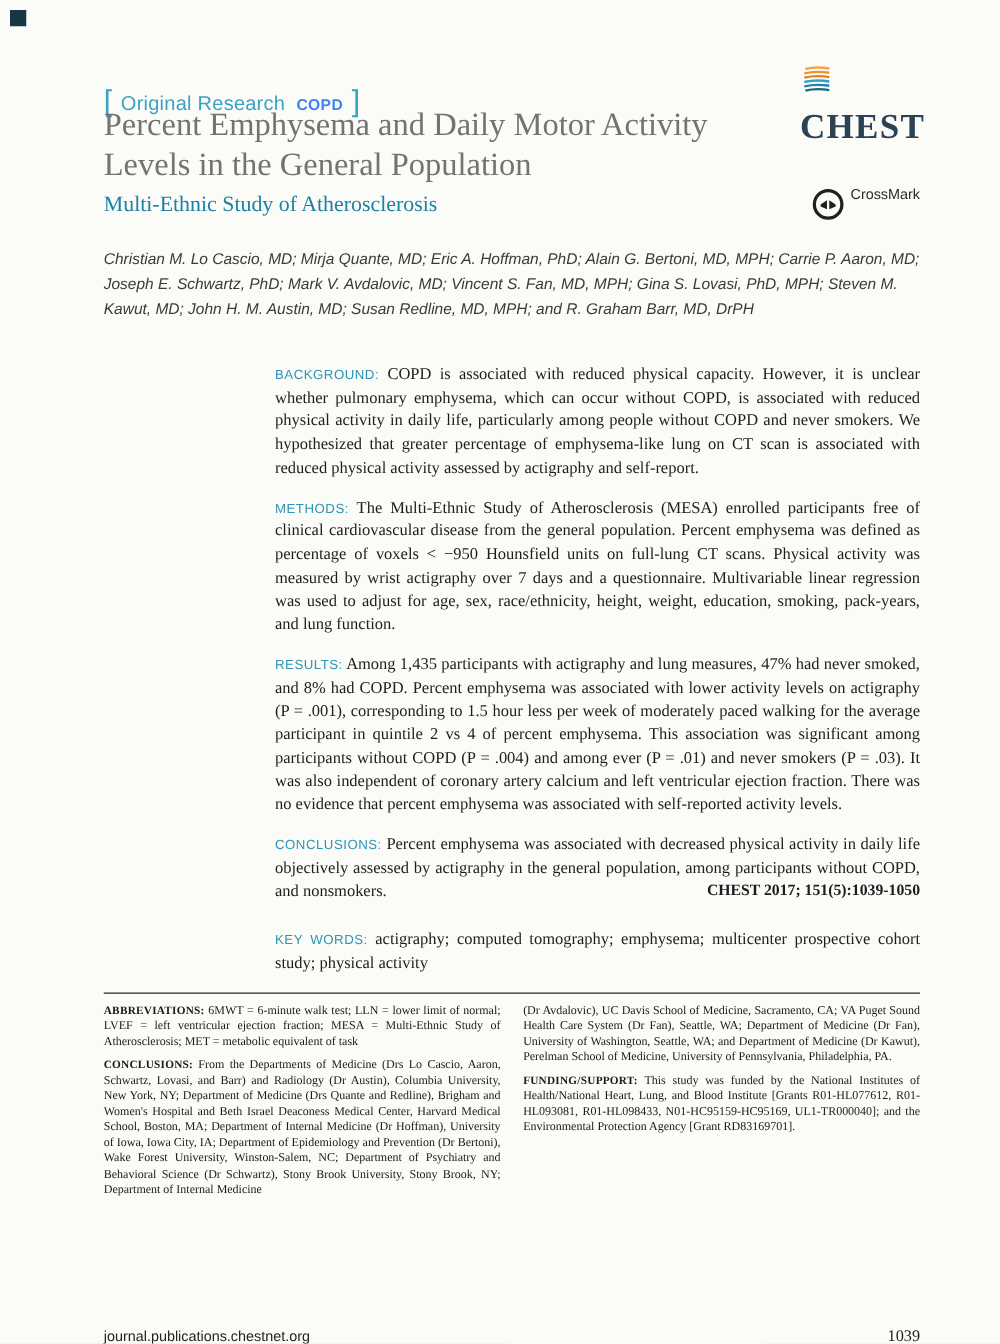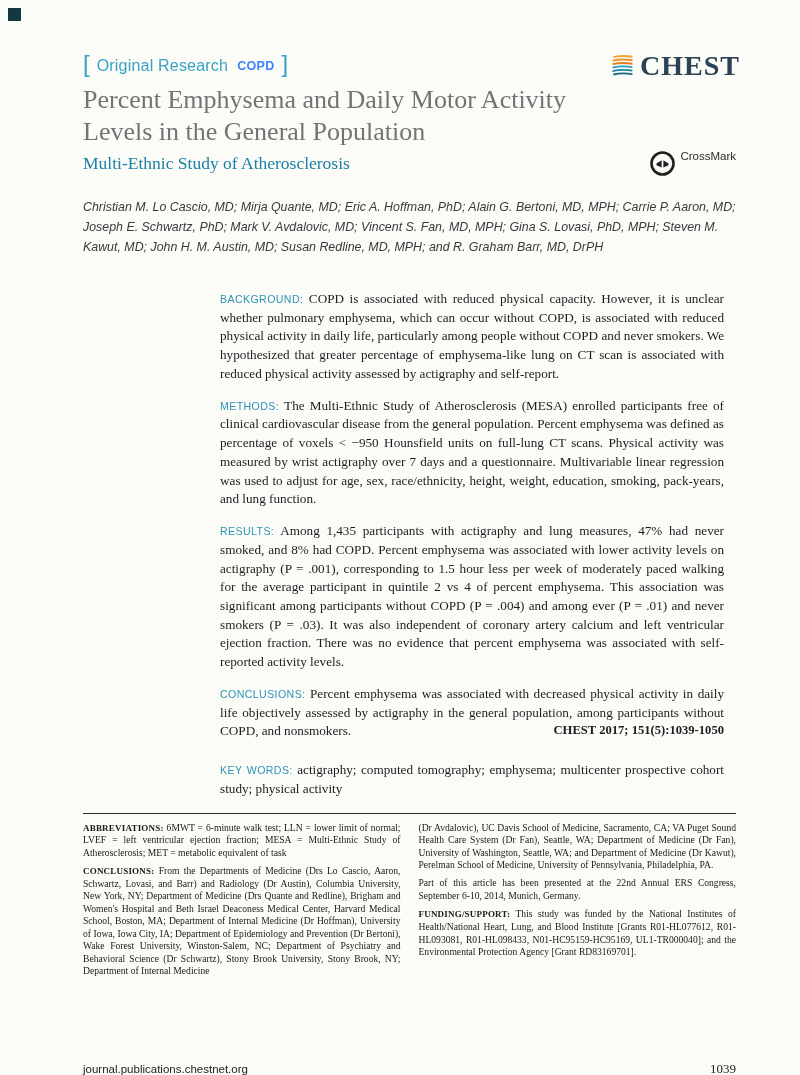--- a/index.html
+++ b/index.html
@@ -22,21 +22,21 @@
   
   .header {
     position:absolute; left:83px; right:60px; top:50px;
     display:flex; justify-content:space-between; align-items:center;
     font-family:"Liberation Sans", sans-serif;
   }
   .research-tag { display:flex; align-items:center; gap:7px; }
   .bracket { color:#35a3c4; font-size:24px; font-weight:300; line-height:1; position:relative; top:-2px; }
   .tag-category { color:#3aa2c2; font-size:16px; letter-spacing:.2px; }
   .tag-topic { color:#3b82f6; font-size:12.5px; font-weight:bold; letter-spacing:.3px; margin-left:2px; }
-  .chest-logo { display:flex; align-items:flex-end; gap:5px; }
+  .chest-logo { display:flex; align-items:flex-start; gap:5px;flex-direction:column; }
   .chest-wordmark {
     font-family:"Liberation Serif", serif;
     font-size:28px; color:#2b4254; letter-spacing:1px; font-weight:600;
   }
 
   
   .title {
     margin-top:84px; max-width:525px;
     font-size:26px; line-height:1.22; color:#737373; font-weight:400;
   }
@@ -49,21 +49,21 @@
 
   .authors {
     margin-top:24px; max-width:670px;
     font-family:"Liberation Sans", sans-serif; font-style:italic;
     font-size:12.4px; line-height:1.6; color:#3a3a3c;
   }
 
   
   .abstract { margin-top:32px; margin-left:137px; width:516px; }
   .abs-p {
-    margin:0 12px 13px 0; text-align:justify;
+    margin:0 0 13px 0; text-align:justify;
     font-size:13.2px; line-height:1.42;
   }
   .abs-label {
     font-family:"Liberation Sans", sans-serif;
     font-size:10.6px; color:#2e94b5; letter-spacing:.4px;
   }
   .citation { float:right; font-weight:bold; font-size:12.6px; }
   .keywords { margin-top:20px; }
 
   
@@ -174,23 +174,20 @@
         <p class="fn-p">
           <span class="fn-label">CONCLUSIONS:</span>
           <span>From the Departments of Medicine (Drs Lo Cascio, Aaron, Schwartz, Lovasi, and Barr) and Radiology (Dr Austin), Columbia University, New York, NY; Department of Medicine (Drs Quante and Redline), Brigham and Women's Hospital and Beth Israel Deaconess Medical Center, Harvard Medical School, Boston, MA; Department of Internal Medicine (Dr Hoffman), University of Iowa, Iowa City, IA; Department of Epidemiology and Prevention (Dr Bertoni), Wake Forest University, Winston-Salem, NC; Department of Psychiatry and Behavioral Science (Dr Schwartz), Stony Brook University, Stony Brook, NY; Department of Internal Medicine</span>
         </p>
       </div>
       <div class="fn-col">
         <p class="fn-p">
           <span>(Dr Avdalovic), UC Davis School of Medicine, Sacramento, CA; VA Puget Sound Health Care System (Dr Fan), Seattle, WA; Department of Medicine (Dr Fan), University of Washington, Seattle, WA; and Department of Medicine (Dr Kawut), Perelman School of Medicine, University of Pennsylvania, Philadelphia, PA.</span>
         </p>
         <p class="fn-p">
-          <span>Part of this article has been presented at the 22nd Annual ERS Congress, September 6-10, 2014, Munich, Germany.</span>
-        </p>
-        <p class="fn-p">
           <span class="fn-label">FUNDING/SUPPORT:</span>
           <span>This study was funded by the National Institutes of Health/National Heart, Lung, and Blood Institute [Grants R01-HL077612, R01-HL093081, R01-HL098433, N01-HC95159-HC95169, UL1-TR000040]; and the Environmental Protection Agency [Grant RD83169701].</span>
         </p>
       </div>
     </div>
 
   </div>
 
   <div class="footer">
     <a class="footer-url" href="#">journal.publications.chestnet.org</a>

